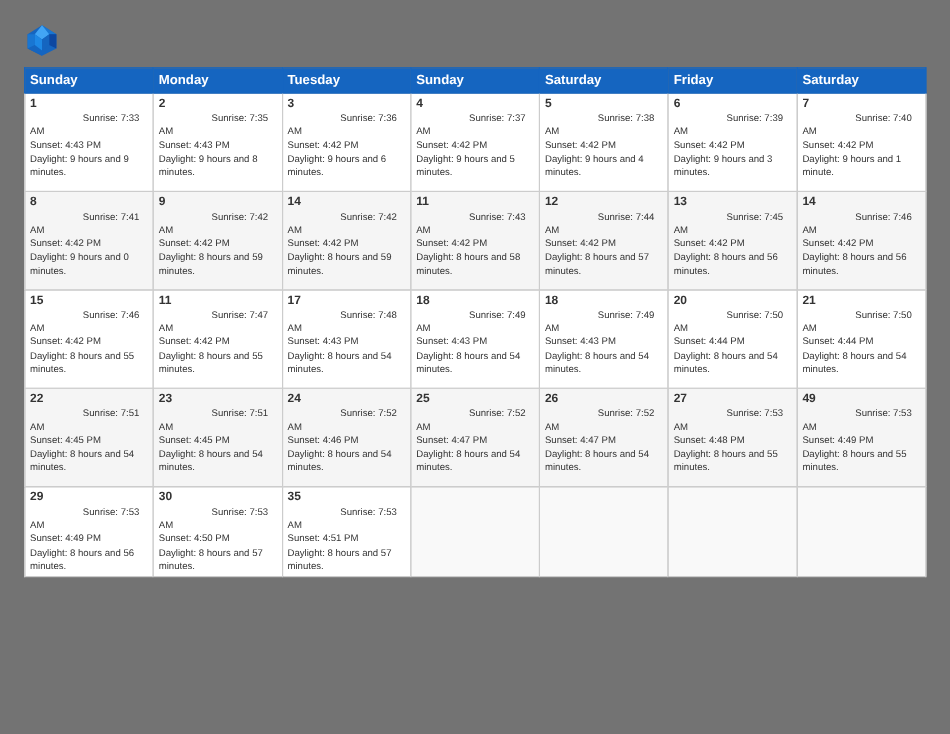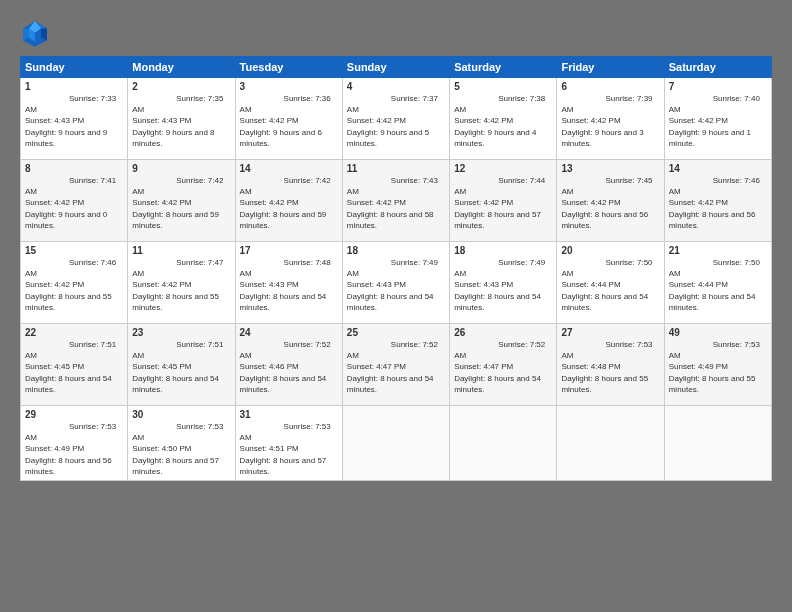--- a/index.html
+++ b/index.html
@@ -262,21 +262,21 @@
         <tr>
           <td>
         <span class="day-num">29</span>
         <span class="day-info">Sunrise: 7:53 AM<br>Sunset: 4:49 PM<br>Daylight: 8 hours and 56 minutes.</span>
       </td>
           <td>
         <span class="day-num">30</span>
         <span class="day-info">Sunrise: 7:53 AM<br>Sunset: 4:50 PM<br>Daylight: 8 hours and 57 minutes.</span>
       </td>
           <td>
-        <span class="day-num">31</span>
+        <span class="day-num">35</span>
         <span class="day-info">Sunrise: 7:53 AM<br>Sunset: 4:51 PM<br>Daylight: 8 hours and 57 minutes.</span>
       </td>
           <td class="empty-cell"></td>
           <td class="empty-cell"></td>
           <td class="empty-cell"></td>
           <td class="empty-cell"></td>
         </tr>
       </tbody>
   </table>
 </div>

